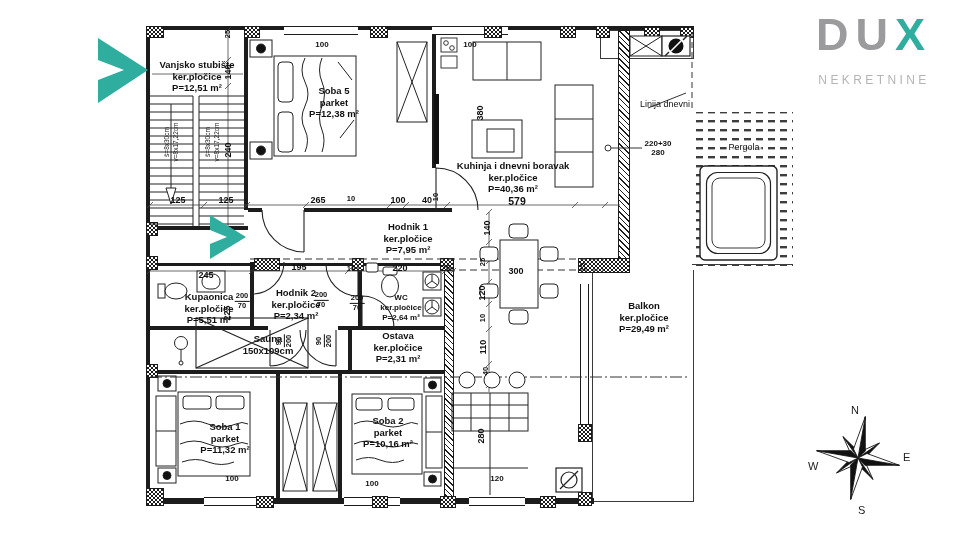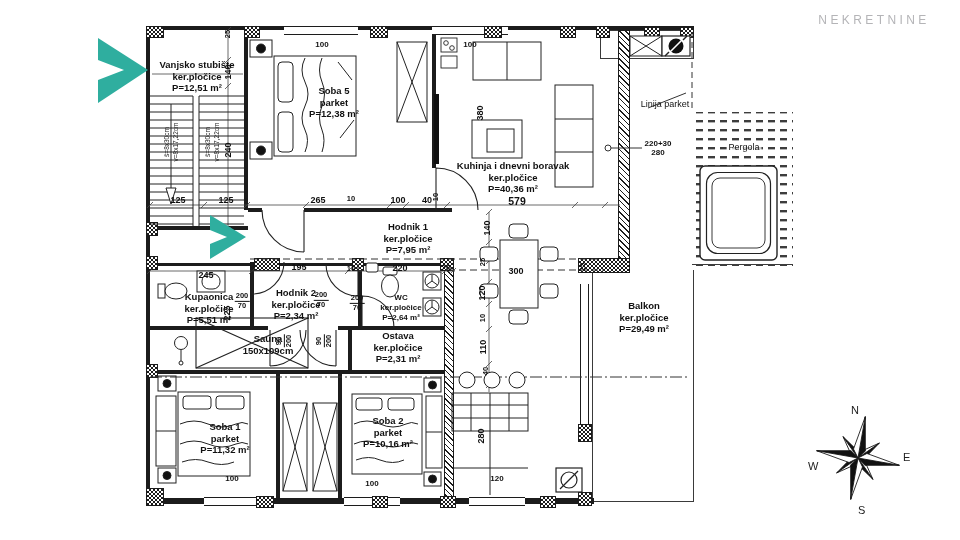--- a/index.html
+++ b/index.html
@@ -27,21 +27,21 @@
   .frac.r{transform:translate(-50%,-50%) rotate(-90deg);}
   .frac .t{display:block;border-bottom:1px solid #111;padding:0 1px;}
   .frac .b{display:block;}
   .srot{position:absolute;z-index:6;transform:translate(-50%,-50%) rotate(-90deg);font-size:6.5px;
         color:#222;line-height:1.35;text-align:center;white-space:nowrap;}
   .srot span{display:block;}
   .logo{position:absolute;left:804px;top:12px;width:140px;z-index:9;text-align:center;}
   .logo .word{font-size:45px;font-weight:700;letter-spacing:7px;line-height:1;}
   .logo .word .g{color:#9b9b9e;}
   .logo .word .x{color:#2fae9f;}
-  .logo .sub{margin-top:1px;font-size:12px;letter-spacing:3.4px;color:#b4b4b7;font-weight:400;}
+  .logo .sub{margin-top:16px;font-size:12px;letter-spacing:3.4px;color:#b4b4b7;font-weight:400;}
 </style>
 </head>
 <body>
 
 <div class="stage">
 
   <svg class="plan-svg" width="960" height="540" viewBox="0 0 960 540">
     <defs>
       <pattern id="pdash" width="12" height="9" patternUnits="userSpaceOnUse">
         <rect x="0" y="3" width="7" height="2.4" fill="#3d3d3d"></rect>
@@ -366,21 +366,21 @@
     <span>parket</span>
     <span>P=10,16 m²</span>
   </div>
   <div class="lab" style="left:644px;top:317px">
     <span>Balkon</span>
     <span>ker.pločice</span>
     <span>P=29,49 m²</span>
   </div>
 
   <div class="lab" style="left:665px;top:104px;font-weight:400;font-size:9px">
-    <span>Linija parket</span>
+    <span>Linija dnevni</span>
   </div>
   <div class="lab bg" style="left:744px;top:147px;font-weight:400;font-size:9px">
     <span>Pergola</span>
   </div>
   <div class="dim" style="left:658px;top:148px;font-size:8px;text-align:center">
     <span style="display:block">220+30</span>
     <span style="display:block">280</span>
   </div>
   <div class="srot" style="left:172px;top:142px">
     <span>š=8x30cm</span>
@@ -441,20 +441,21 @@
   <div class="frac r" style="left:284px;top:341px">
     <span class="t">90</span>
     <span class="b">200</span>
   </div>
   <div class="frac r" style="left:324px;top:341px">
     <span class="t">90</span>
     <span class="b">200</span>
   </div>
 
   <div class="logo">
+    <div class="word"><span class="g">D</span><span class="g">U</span><span class="x">X</span></div>
     <div class="sub">NEKRETNINE</div>
   </div>
 
   <svg class="top-svg" width="960" height="540" viewBox="0 0 960 540">
     <polygon fill="#2fae9f" points="98,38 148,70 98,103 98,80 124,70 98,60"></polygon>
     <polygon fill="#2fae9f" points="210,215 246,237 210,259 210,244 227,237 210,230"></polygon>
   </svg>
 
 </div>
 

